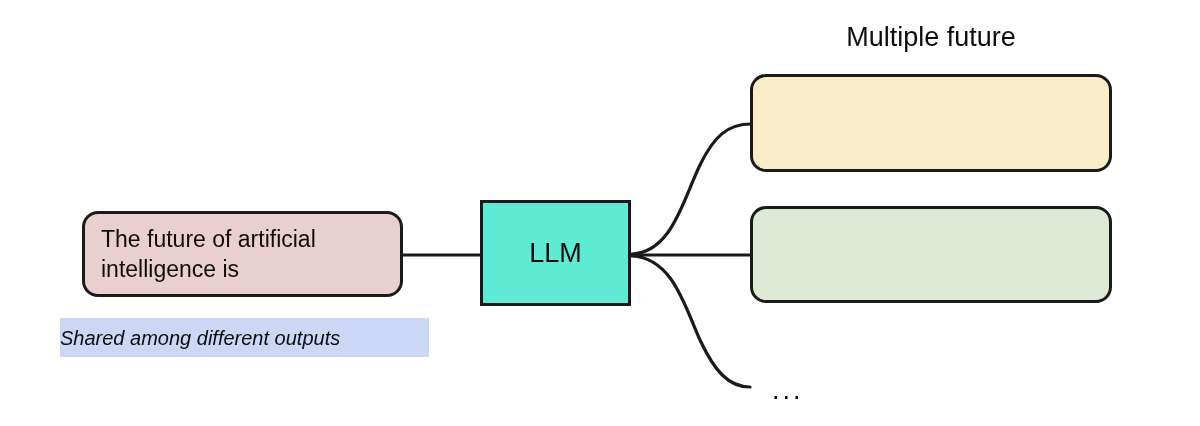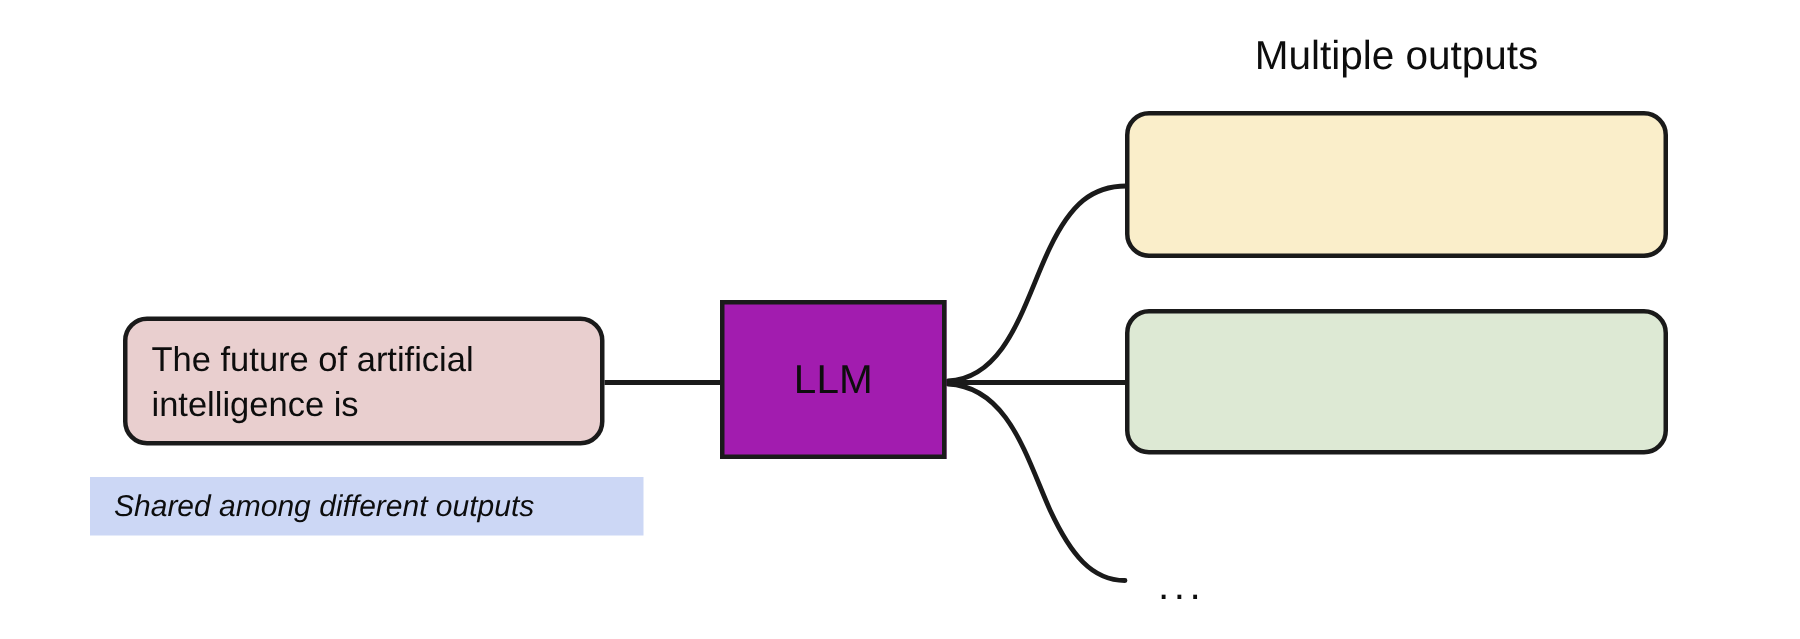--- a/index.html
+++ b/index.html
@@ -68,37 +68,36 @@
   }
   #shared-band {
     position: absolute;
     left: 60px;
     top: 318px;
     width: 369px;
     height: 39px;
     background: #ccd7f5;
     display: flex;
     align-items: center;
-    padding-left: 16px;
     box-sizing: border-box;
   }
   #shared-band .text {
     font-size: 20px;
     font-style: italic;
     color: #0d0d0d;
     line-height: 24px;
   }
 
   
   #llm-box {
     left: 480px;
     top: 200px;
     width: 151px;
     height: 106px;
-    background: #a21caf;
+    background: #5eead4;
     justify-content: center;
   }
   #llm-box .text {
     font-size: 27px;
     color: #0d0d0d;
     line-height: 32px;
   }
 
   
   #outputs-label {
@@ -154,21 +153,21 @@
   </div>
 
   <div id="shared-band">
     <span class="text">Shared among different outputs</span>
   </div>
 
   <div class="node" id="llm-box">
     <span class="text">LLM</span>
   </div>
 
-  <div class="label" id="outputs-label">Multiple outputs</div>
+  <div class="label" id="outputs-label">Multiple future</div>
 
   <div class="node rounded" id="output-box-1">
     <span class="text"></span>
   </div>
 
   <div class="node rounded" id="output-box-2">
     <span class="text"></span>
   </div>
 
   <div class="label" id="ellipsis">...</div>

